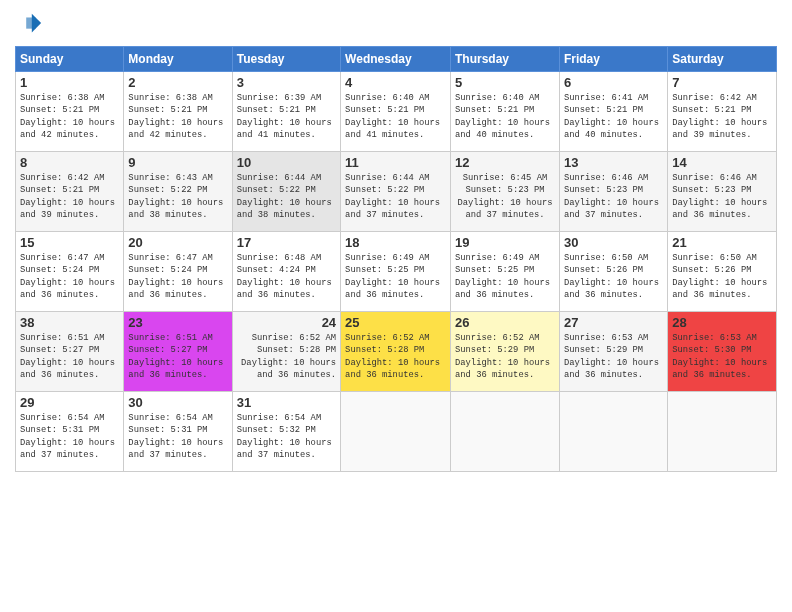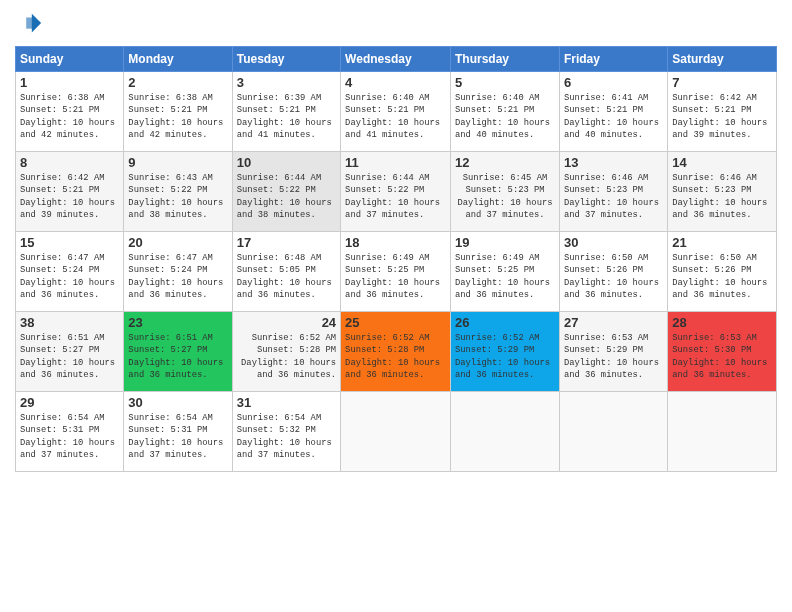--- a/index.html
+++ b/index.html
@@ -233,21 +233,21 @@
           <td>
             <span class="day-num">20</span>
             <div class="day-info" style="white-space: pre-line;">Sunrise: 6:47 AM
 Sunset: 5:24 PM
 Daylight: 10 hours
 and 36 minutes.</div>
           </td>
           <td>
             <span class="day-num">17</span>
             <div class="day-info" style="white-space: pre-line;">Sunrise: 6:48 AM
-Sunset: 5:05 PM
+Sunset: 4:24 PM
 Daylight: 10 hours
 and 36 minutes.</div>
           </td>
           <td>
             <span class="day-num">18</span>
             <div class="day-info" style="white-space: pre-line;">Sunrise: 6:49 AM
 Sunset: 5:25 PM
 Daylight: 10 hours
 and 36 minutes.</div>
           </td>
@@ -274,42 +274,42 @@
           </td>
         </tr>
         <tr>
           <td style="background: rgb(245, 245, 245);">
             <span class="day-num">38</span>
             <div class="day-info" style="white-space: pre-line;">Sunrise: 6:51 AM
 Sunset: 5:27 PM
 Daylight: 10 hours
 and 36 minutes.</div>
           </td>
-          <td style="background: #22c55e;">
+          <td style="background: #d946ef;">
             <span class="day-num">23</span>
             <div class="day-info" style="white-space: pre-line;">Sunrise: 6:51 AM
 Sunset: 5:27 PM
 Daylight: 10 hours
 and 36 minutes.</div>
           </td>
           <td style="background: rgb(245, 245, 245); text-align: right;">
             <span class="day-num">24</span>
             <div class="day-info" style="white-space: pre-line;">Sunrise: 6:52 AM
 Sunset: 5:28 PM
 Daylight: 10 hours
 and 36 minutes.</div>
           </td>
-          <td style="background: #f97316;">
+          <td style="background: #fde047;">
             <span class="day-num">25</span>
             <div class="day-info" style="white-space: pre-line;">Sunrise: 6:52 AM
 Sunset: 5:28 PM
 Daylight: 10 hours
 and 36 minutes.</div>
           </td>
-          <td style="background: #0ea5e9;">
+          <td style="background: #fef9c3;">
             <span class="day-num">26</span>
             <div class="day-info" style="white-space: pre-line;">Sunrise: 6:52 AM
 Sunset: 5:29 PM
 Daylight: 10 hours
 and 36 minutes.</div>
           </td>
           <td style="background: rgb(245, 245, 245);">
             <span class="day-num">27</span>
             <div class="day-info" style="white-space: pre-line;">Sunrise: 6:53 AM
 Sunset: 5:29 PM

